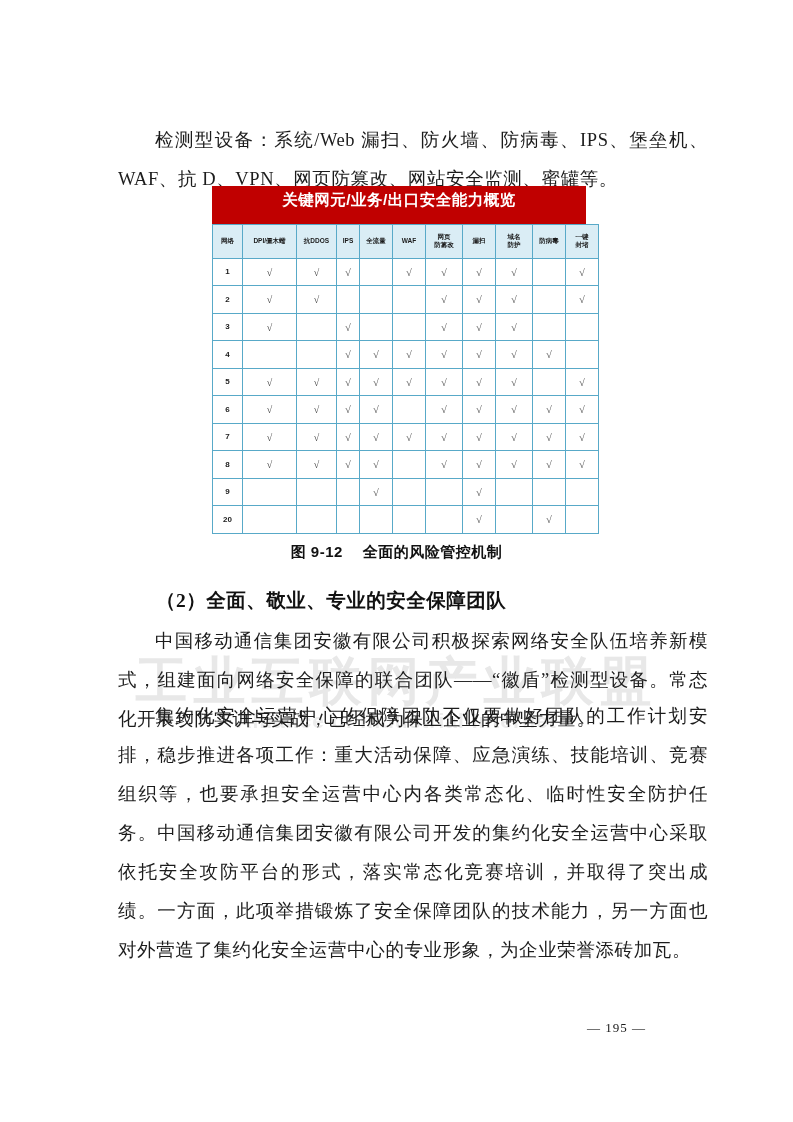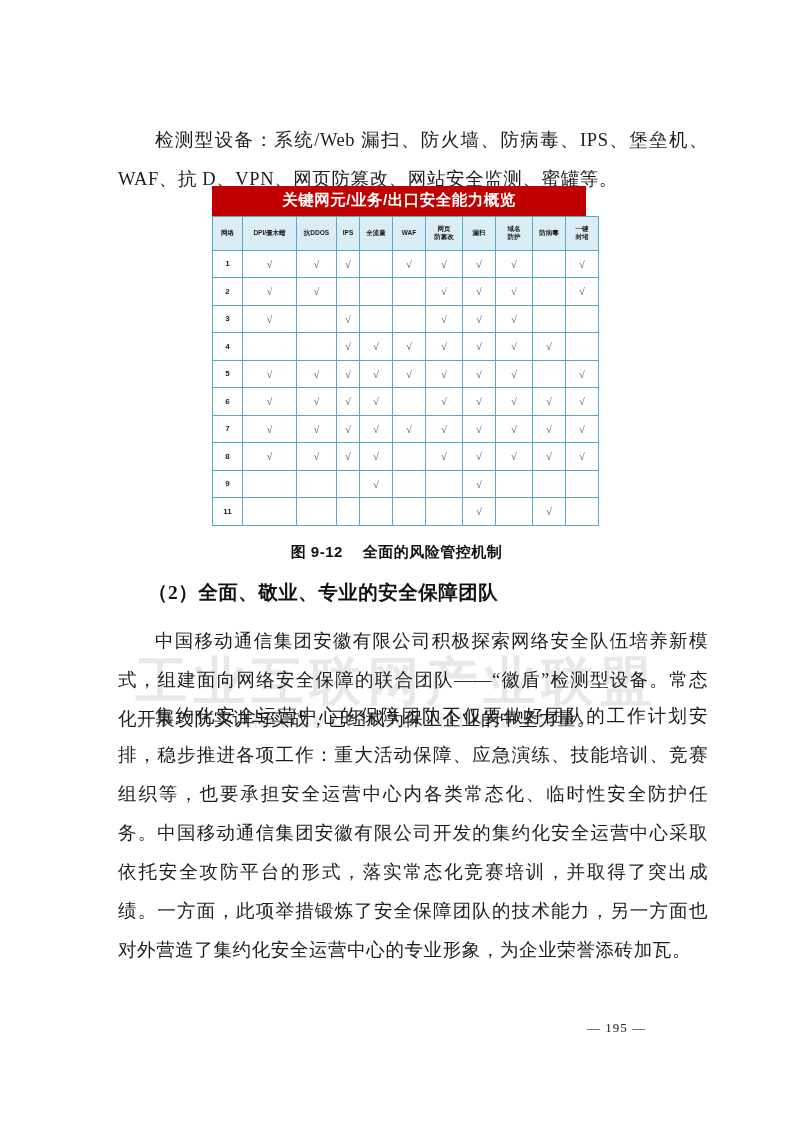--- a/index.html
+++ b/index.html
@@ -79,21 +79,21 @@
   .p-2 {
     left: 103px;
     top: 682px;
     width: 590px;
   }
 
   h2.section-heading {
     position: absolute;
     left: 103px;
     top: 569px;
-    margin: 8px;
+    margin: 16px;
     width: 600px;
     font-size: 19.5px;
     font-weight: bold;
     letter-spacing: 0.5px;
     text-indent: 37px;
     line-height: 32px;
     color: #111111;
   }
 
   .fig-caption {
@@ -137,21 +137,21 @@
     z-index: 2;
   }
   .tbl-title {
     background: #C00000;
     color: #ffffff;
     text-align: center;
     font-family: "Liberation Sans", "DejaVu Sans", sans-serif;
     font-size: 15.5px;
     font-weight: bold;
     letter-spacing: 0.5px;
-    padding: 5px 0 6px 0;
+    padding: 5px 0 14px 0;
     line-height: 1.2;
   }
   table.cap-table {
     border-collapse: collapse;
     width: 374px;
     table-layout: fixed;
     background: #ffffff;
   }
   table.cap-table th,
   table.cap-table td {
@@ -384,21 +384,21 @@
               <td></td>
               <td><span class="chk">√</span></td>
               <td></td>
               <td></td>
               <td><span class="chk">√</span></td>
               <td></td>
               <td></td>
               <td></td>
             </tr>
             <tr>
-              <td class="rownum">11</td>
+              <td class="rownum">20</td>
               <td></td>
               <td></td>
               <td></td>
               <td></td>
               <td></td>
               <td></td>
               <td><span class="chk">√</span></td>
               <td></td>
               <td><span class="chk">√</span></td>
               <td></td>

